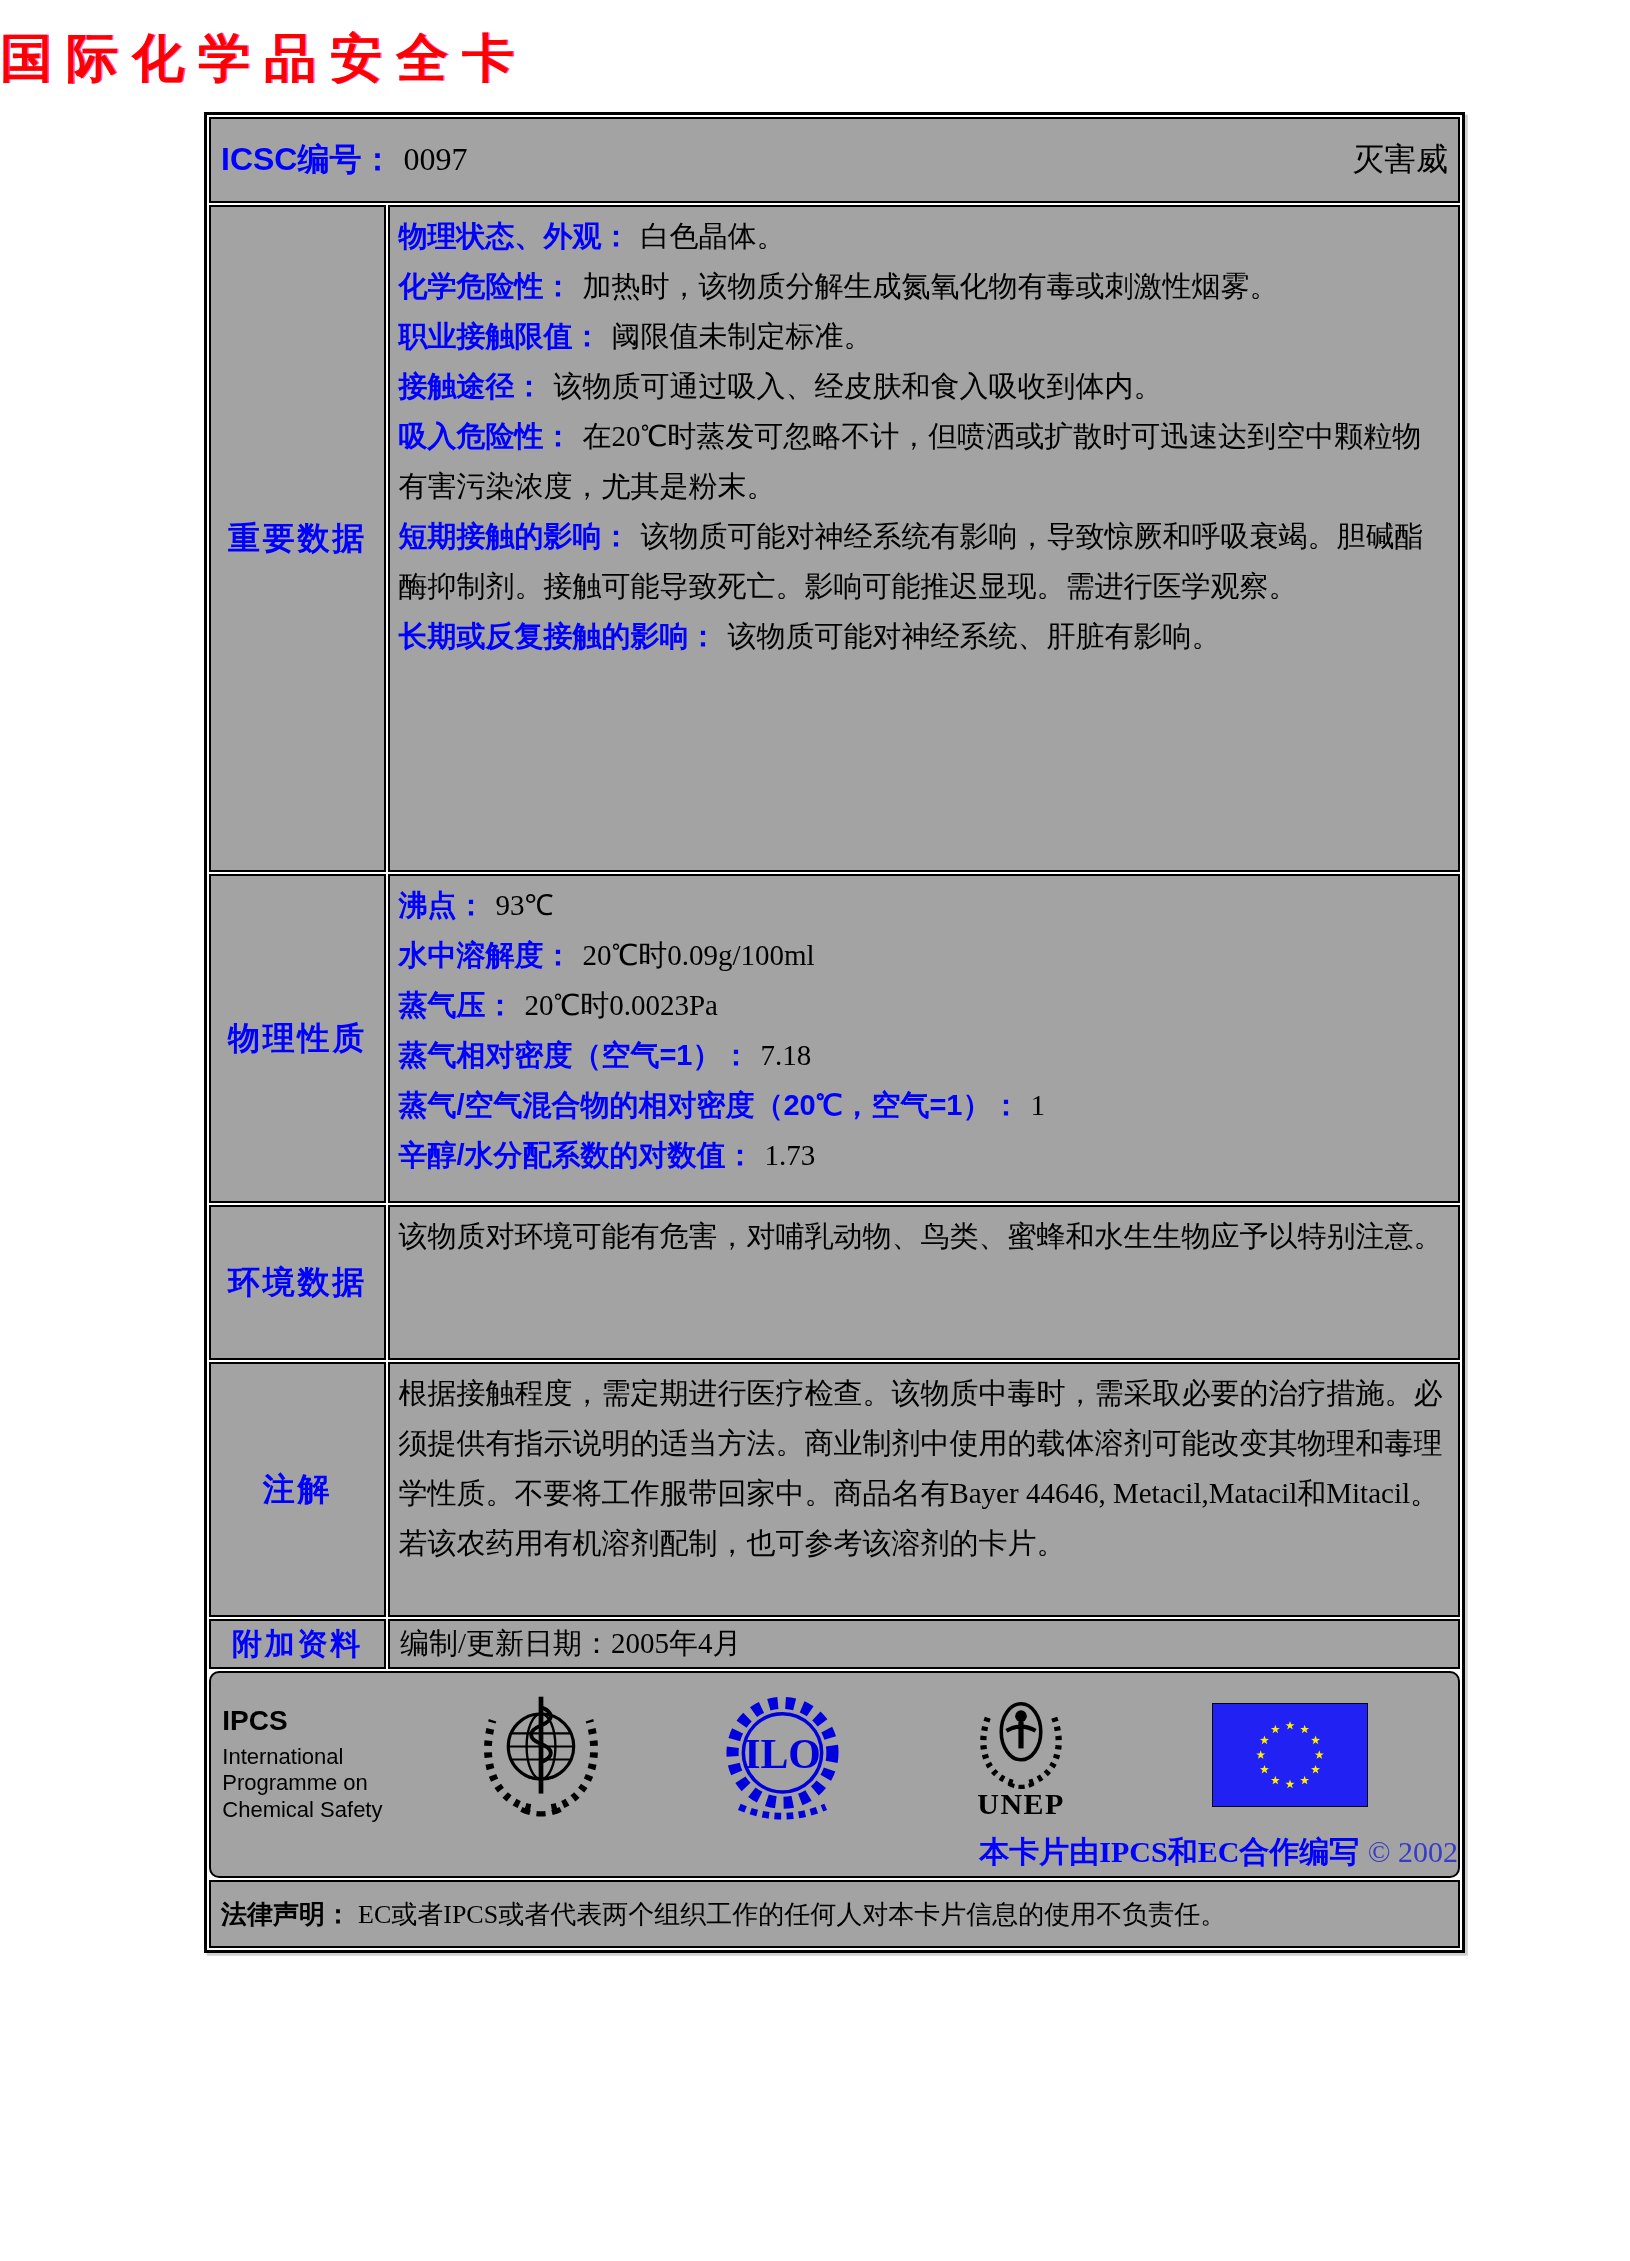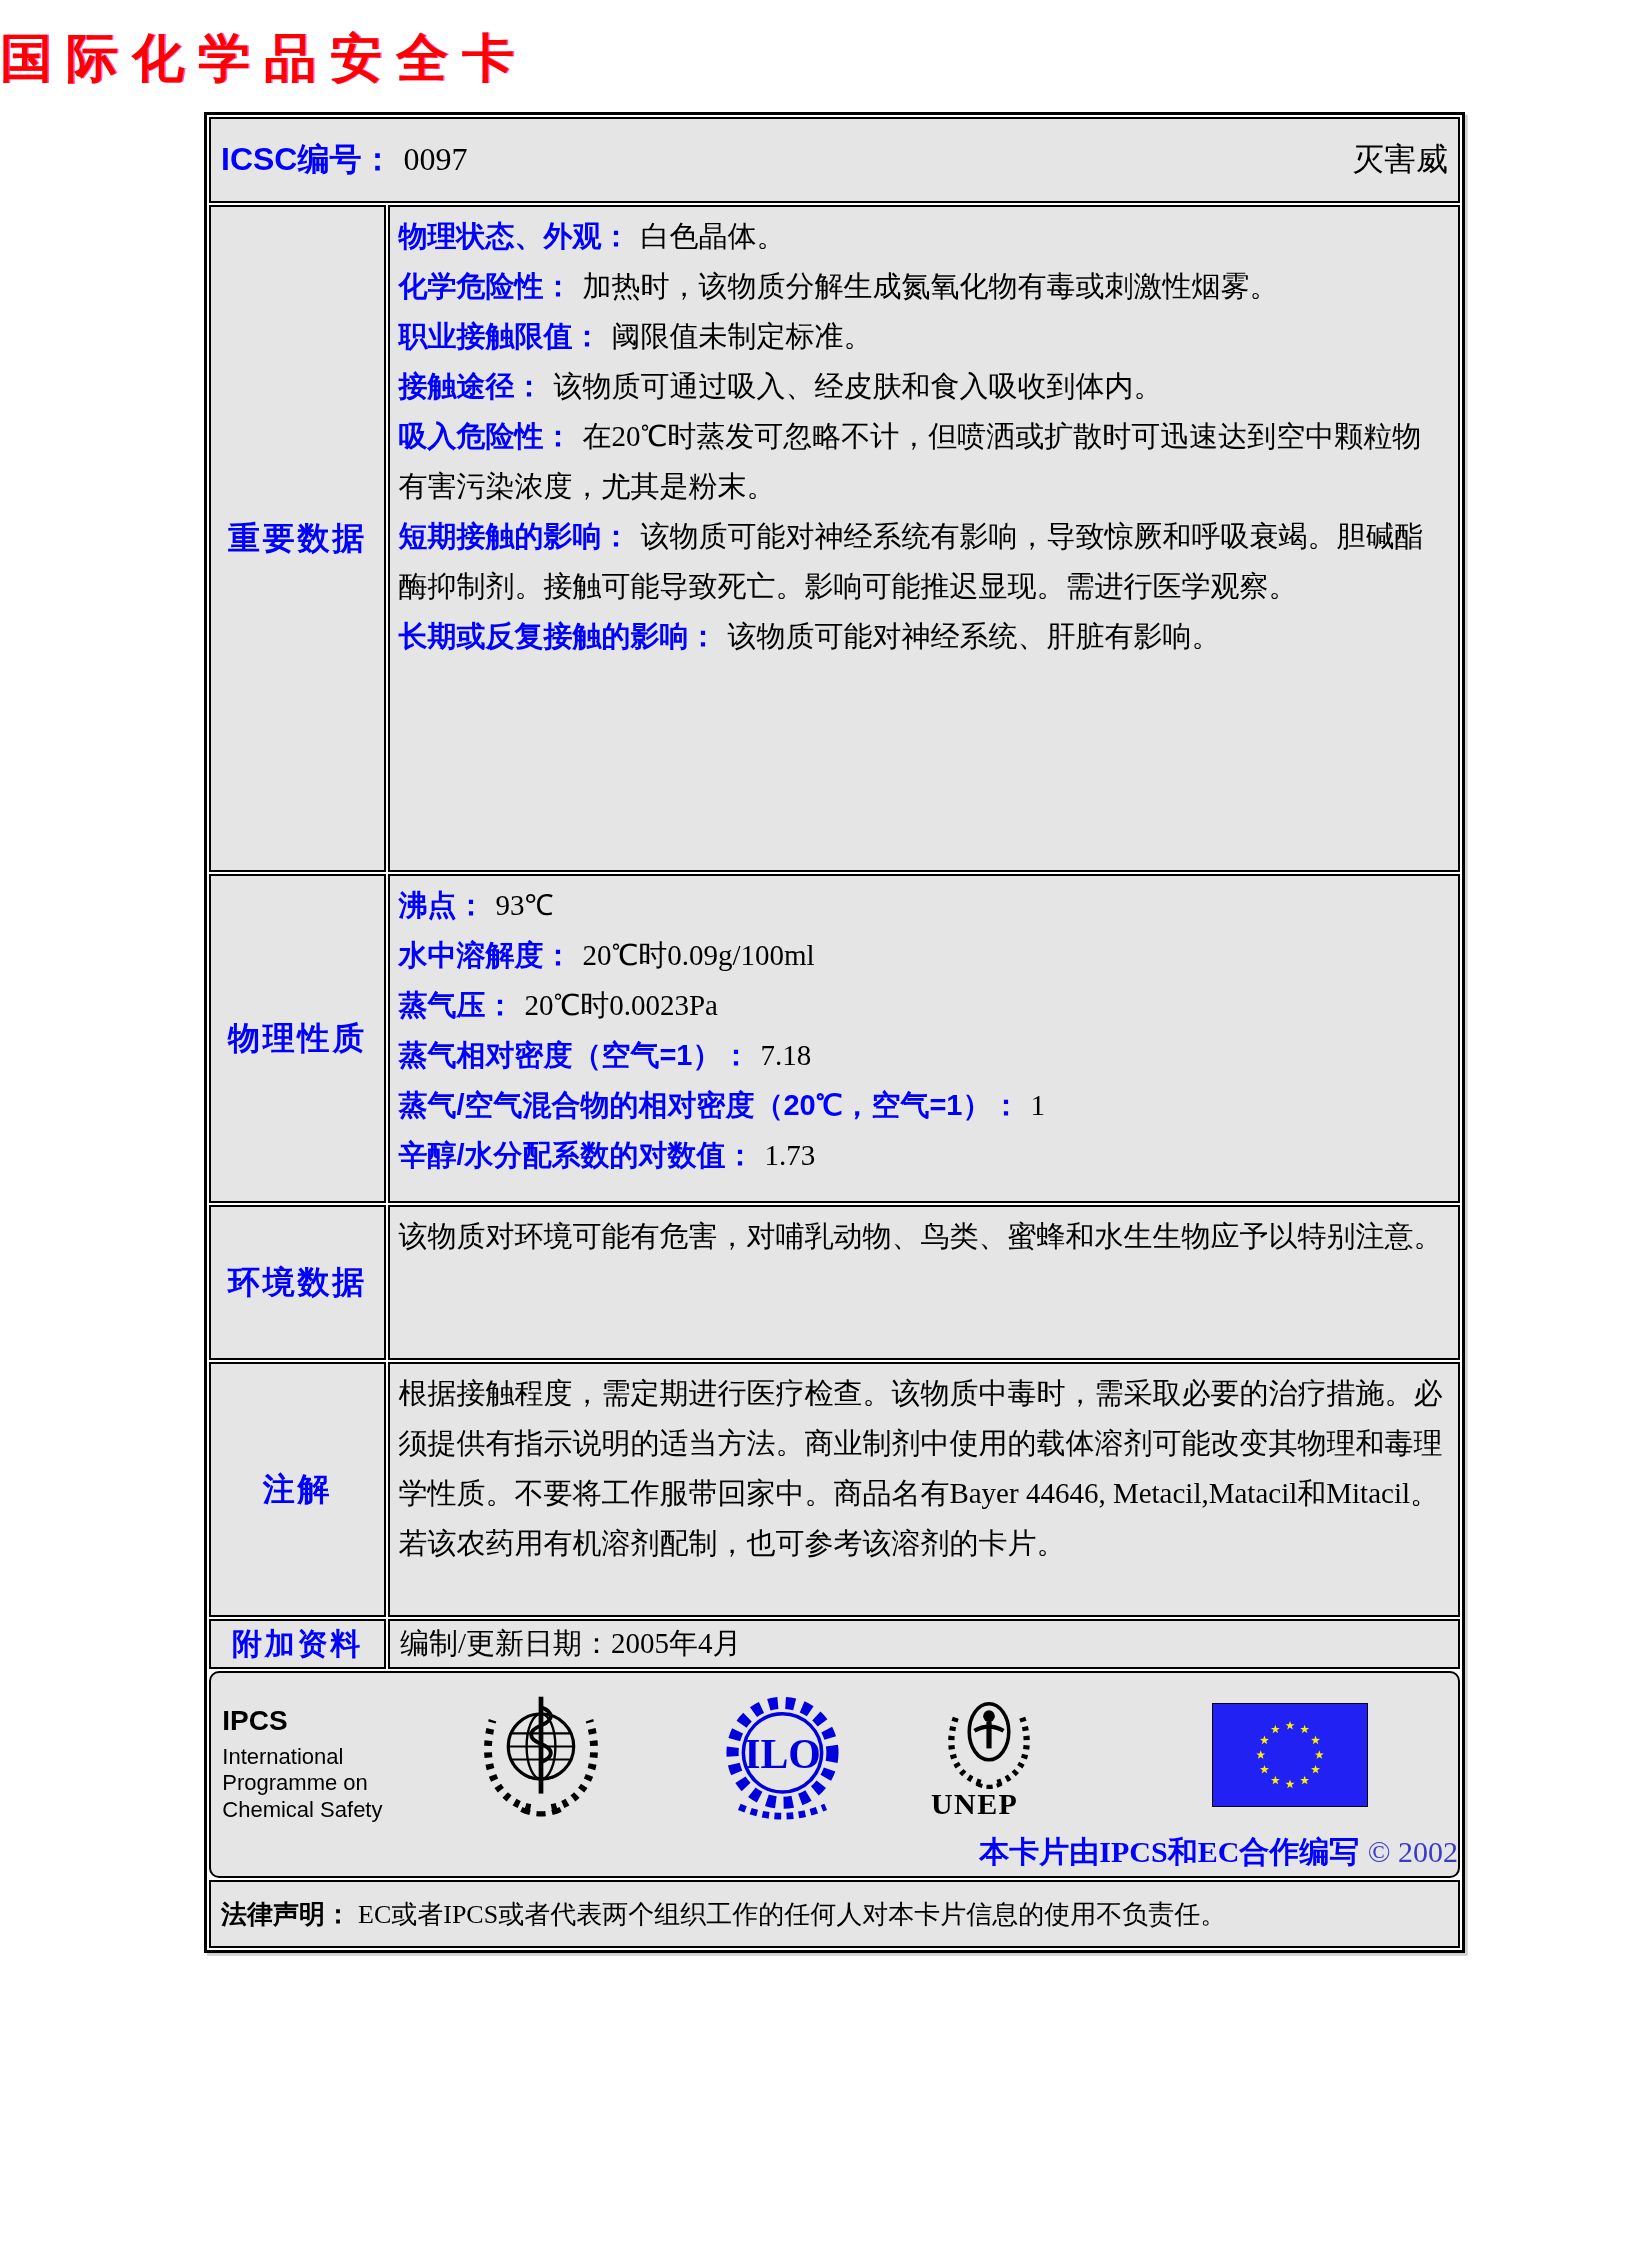--- a/index.html
+++ b/index.html
@@ -13,39 +13,39 @@
     font-size:52px;font-weight:bold;color:#ff0000;letter-spacing:14px;
     text-shadow:1.4px 0 0 #ff55cc;
   }
   table.card{
     border-collapse:separate;border-spacing:2.8px;
     border:3.5px solid #000;background:#fff;
     width:1261px;margin:18.3px 0 0 204px;
     table-layout:fixed;
     box-shadow:2.8px 2.8px 0 rgba(120,120,120,.35);
   }
-  td{border:2.8px solid #000;vertical-align:middle;padding:0;background:#e5e5e5;}
+  td{border:2.8px solid #000;vertical-align:middle;padding:0;background:#a3a3a3;}
   td.content-cell{vertical-align:top;padding:4.2px 10px 4.2px 8.4px;}
   .label-cell{
     text-align:center;font-family:"Liberation Sans", sans-serif;
     font-weight:bold;color:#0000ff;font-size:32px;letter-spacing:2.8px;
   }
   .header-cell{padding:7px 10px;}
   .header-row{display:flex;justify-content:space-between;align-items:center;font-size:32px;}
   .header-row .lbl{font-family:"Liberation Sans", sans-serif;font-weight:bold;color:#0000ff;margin-right:10px;}
   .content-cell p{margin:0;font-size:29px;line-height:50px;}
   .blue{font-family:"Liberation Sans", sans-serif;font-weight:bold;color:#0000ff;margin-right:10px;}
   .addl-cell{padding:2.8px 10px;font-size:29px;vertical-align:middle;}
   .logos-cell{position:relative;height:203px;border-radius:10px;}
   .ipcs-block{position:absolute;left:11.3px;top:31px;font-family:"Liberation Sans", sans-serif;line-height:1.22;}
   .ipcs-block .ipcs-name{font-size:28px;font-weight:bold;margin-bottom:5.6px;}
   .ipcs-block .ipcs-line{font-size:22px;}
   .who-logo{position:absolute;left:258px;top:8.4px;width:144px;height:144px;}
   .ilo-logo{position:absolute;left:504px;top:15.5px;width:135px;height:135px;}
-  .unep-logo{position:absolute;left:720px;top:12.7px;width:116px;text-align:left;}
+  .unep-logo{position:absolute;left:752px;top:12.7px;width:116px;text-align:center;}
   .unep-logo svg{width:116px;height:104px;display:block;}
   .unep-text{font-family:"Liberation Serif", serif;font-weight:bold;font-size:30px;letter-spacing:1.4px;margin-top:-2.8px;}
   .eu-flag{position:absolute;left:1001px;top:30px;width:156px;height:104px;}
   .card-caption{
     position:absolute;left:0;bottom:2.8px;width:100%;text-align:right;
     font-family:Liberation Serif, serif;font-weight:bold;
     font-size:30px;color:#0000ff;
   }
   .card-caption .copy{color:#3a3ac8;font-weight:normal;margin-left:8.4px;}
   .legal-cell{padding:4.2px 10px;font-size:26px;vertical-align:middle;}

